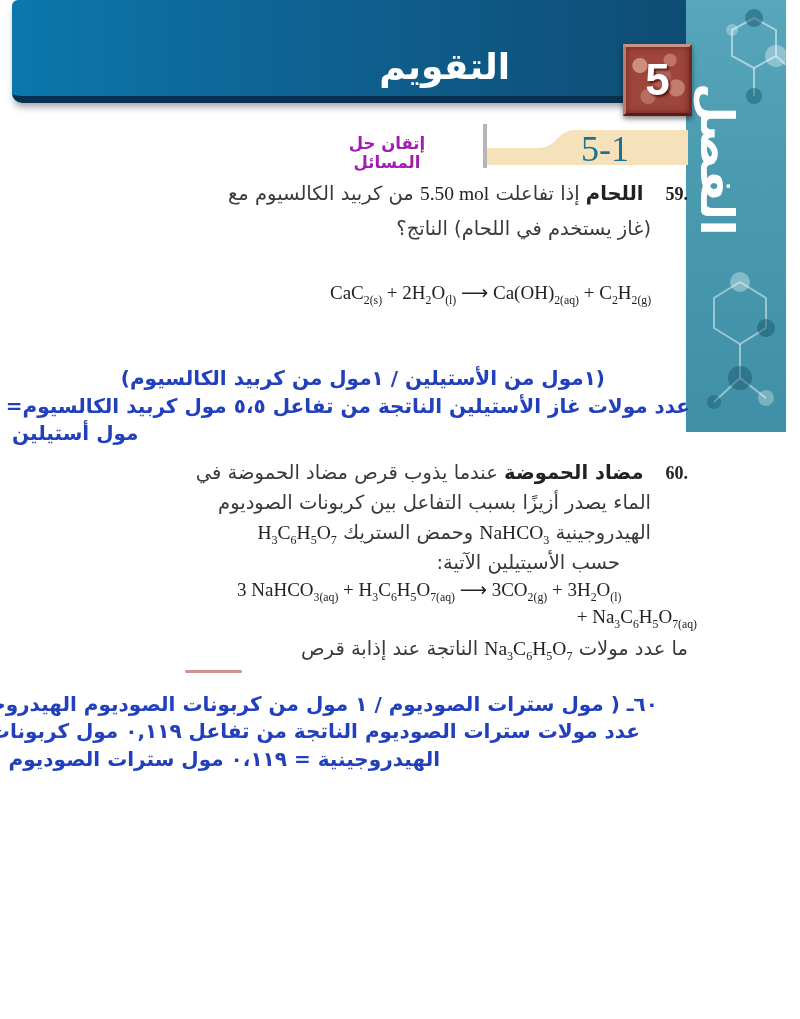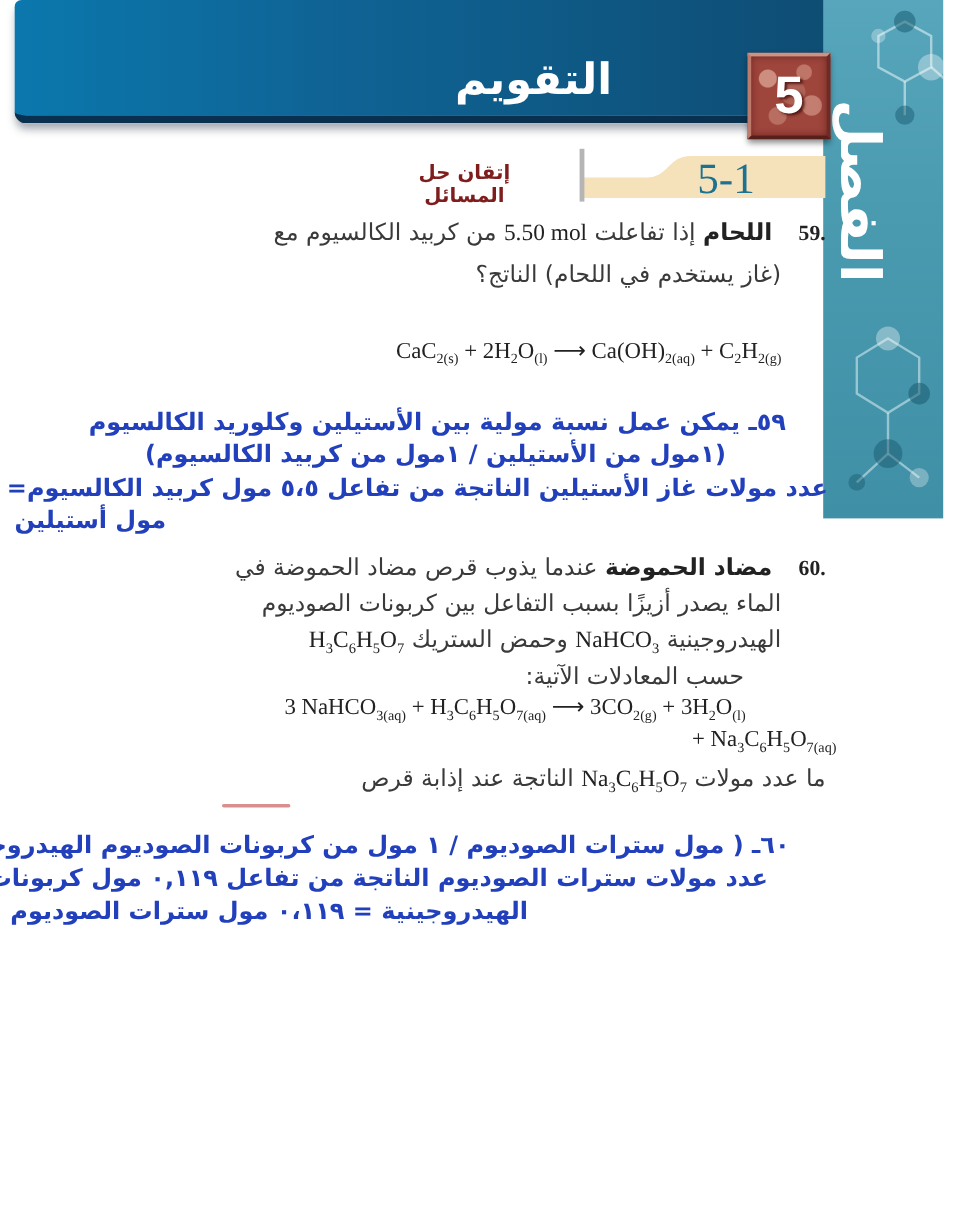--- a/index.html
+++ b/index.html
@@ -40,21 +40,21 @@
   .badge-num{color:#ffffff;font-size:44px;font-weight:700;line-height:1;
          text-shadow:2px 2px 2px rgba(70,15,10,.8);font-family:"Liberation Sans",sans-serif;}
 
   
   .tab-svg{position:absolute;left:480px;top:125px;}
   .section-number{position:absolute;left:581px;top:128px;width:80px;text-align:left;
          color:#1e7291;font-size:36px;font-weight:400;
          font-family:"Liberation Serif",serif;}
   .skill-divider{position:absolute;left:483px;top:124px;width:4px;height:44px;background:#b5b5b5;}
   .skill-label{position:absolute;left:326px;top:134px;width:122px;text-align:center;
-         color:#7f1d1d;font-size:16.5px;font-weight:700;direction:rtl;}
+         color:#a21caf;font-size:16.5px;font-weight:700;direction:rtl;}
 
   
   .prob{position:absolute;right:112px;width:580px;direction:rtl;text-align:right;
         color:#3a3a3a;font-size:19.5px;}
   .prob .pline{line-height:33.5px;}
   .prob60 .pline{line-height:30px;}
   .pnum{direction:ltr;unicode-bidi:isolate;display:inline-block;margin-left:22px;
         font-family:"Liberation Serif",serif;font-weight:700;font-size:18px;color:#222;}
   .plead{font-weight:700;color:#222;}
   .indent{padding-right:37px;}
@@ -121,33 +121,32 @@
 
   <div class="prob" style="top:177px;">
     <div class="pline">
       <span class="pnum">59.</span><span class="plead">اللحام</span>
       <span>إذا تفاعلت <span class="chem">5.50 mol</span> من كربيد الكالسيوم مع</span>
     </div>
     <div class="pline indent">(غاز يستخدم في اللحام) الناتج؟</div>
   </div>
   <div class="equation" style="left:330px;top:281px;">CaC<sub>2(s)</sub> + 2H<sub>2</sub>O<sub>(l)</sub> ⟶ Ca(OH)<sub>2(aq)</sub> + C<sub>2</sub>H<sub>2(g)</sub></div>
 
-  <div class="ans" style="right:145px;top:339px;">٥٩ـ يمكن عمل نسبة مولية بين الأستيلين وكلوريد الكالسيوم</div>
   <div class="ans" style="right:195px;top:366px;">(١مول من الأستيلين / ١مول من كربيد الكالسيوم)</div>
   <div class="ans" style="right:110px;top:394px;">عدد مولات غاز الأستيلين الناتجة من تفاعل ٥،٥ مول كربيد الكالسيوم= ٥،٥</div>
   <div class="ans" style="left:12px;top:421px;direction:rtl;">مول أستيلين</div>
 
   <div class="prob prob60" style="top:458px;">
     <div class="pline">
       <span class="pnum">60.</span><span class="plead">مضاد الحموضة</span>
       <span>عندما يذوب قرص مضاد الحموضة في</span>
     </div>
     <div class="pline indent">الماء يصدر أزيزًا بسبب التفاعل بين كربونات الصوديوم</div>
     <div class="pline indent">الهيدروجينية <span class="chem">NaHCO<sub>3</sub></span> وحمض الستريك <span class="chem">H<sub>3</sub>C<sub>6</sub>H<sub>5</sub>O<sub>7</sub></span></div>
-    <div class="pline indent2">حسب المعادلات الآتية:</div>
+    <div class="pline indent2">حسب الأسيتيلين الآتية:</div>
   </div>
   <div class="equation" style="left:237px;top:578px;">3 NaHCO<sub>3(aq)</sub> + H<sub>3</sub>C<sub>6</sub>H<sub>5</sub>O<sub>7(aq)</sub> ⟶ 3CO<sub>2(g)</sub> + 3H<sub>2</sub>O<sub>(l)</sub></div>
   <div class="equation" style="right:103px;top:606px;">+ Na<sub>3</sub>C<sub>6</sub>H<sub>5</sub>O<sub>7(aq)</sub></div>
   <div class="prob" style="top:632px;">
     <div class="pline">ما عدد مولات <span class="chem">Na<sub>3</sub>C<sub>6</sub>H<sub>5</sub>O<sub>7</sub></span> الناتجة عند إذابة قرص</div>
   </div>
   <div class="mark"></div>
 
   <div class="ans" style="right:142px;top:692px;">٦٠ـ ( مول سترات الصوديوم / ١ مول من كربونات الصوديوم الهيدروجينية)</div>
   <div class="ans" style="right:160px;top:719px;">عدد مولات سترات الصوديوم الناتجة من تفاعل ٠,١١٩ مول كربونات الصوديوم</div>

